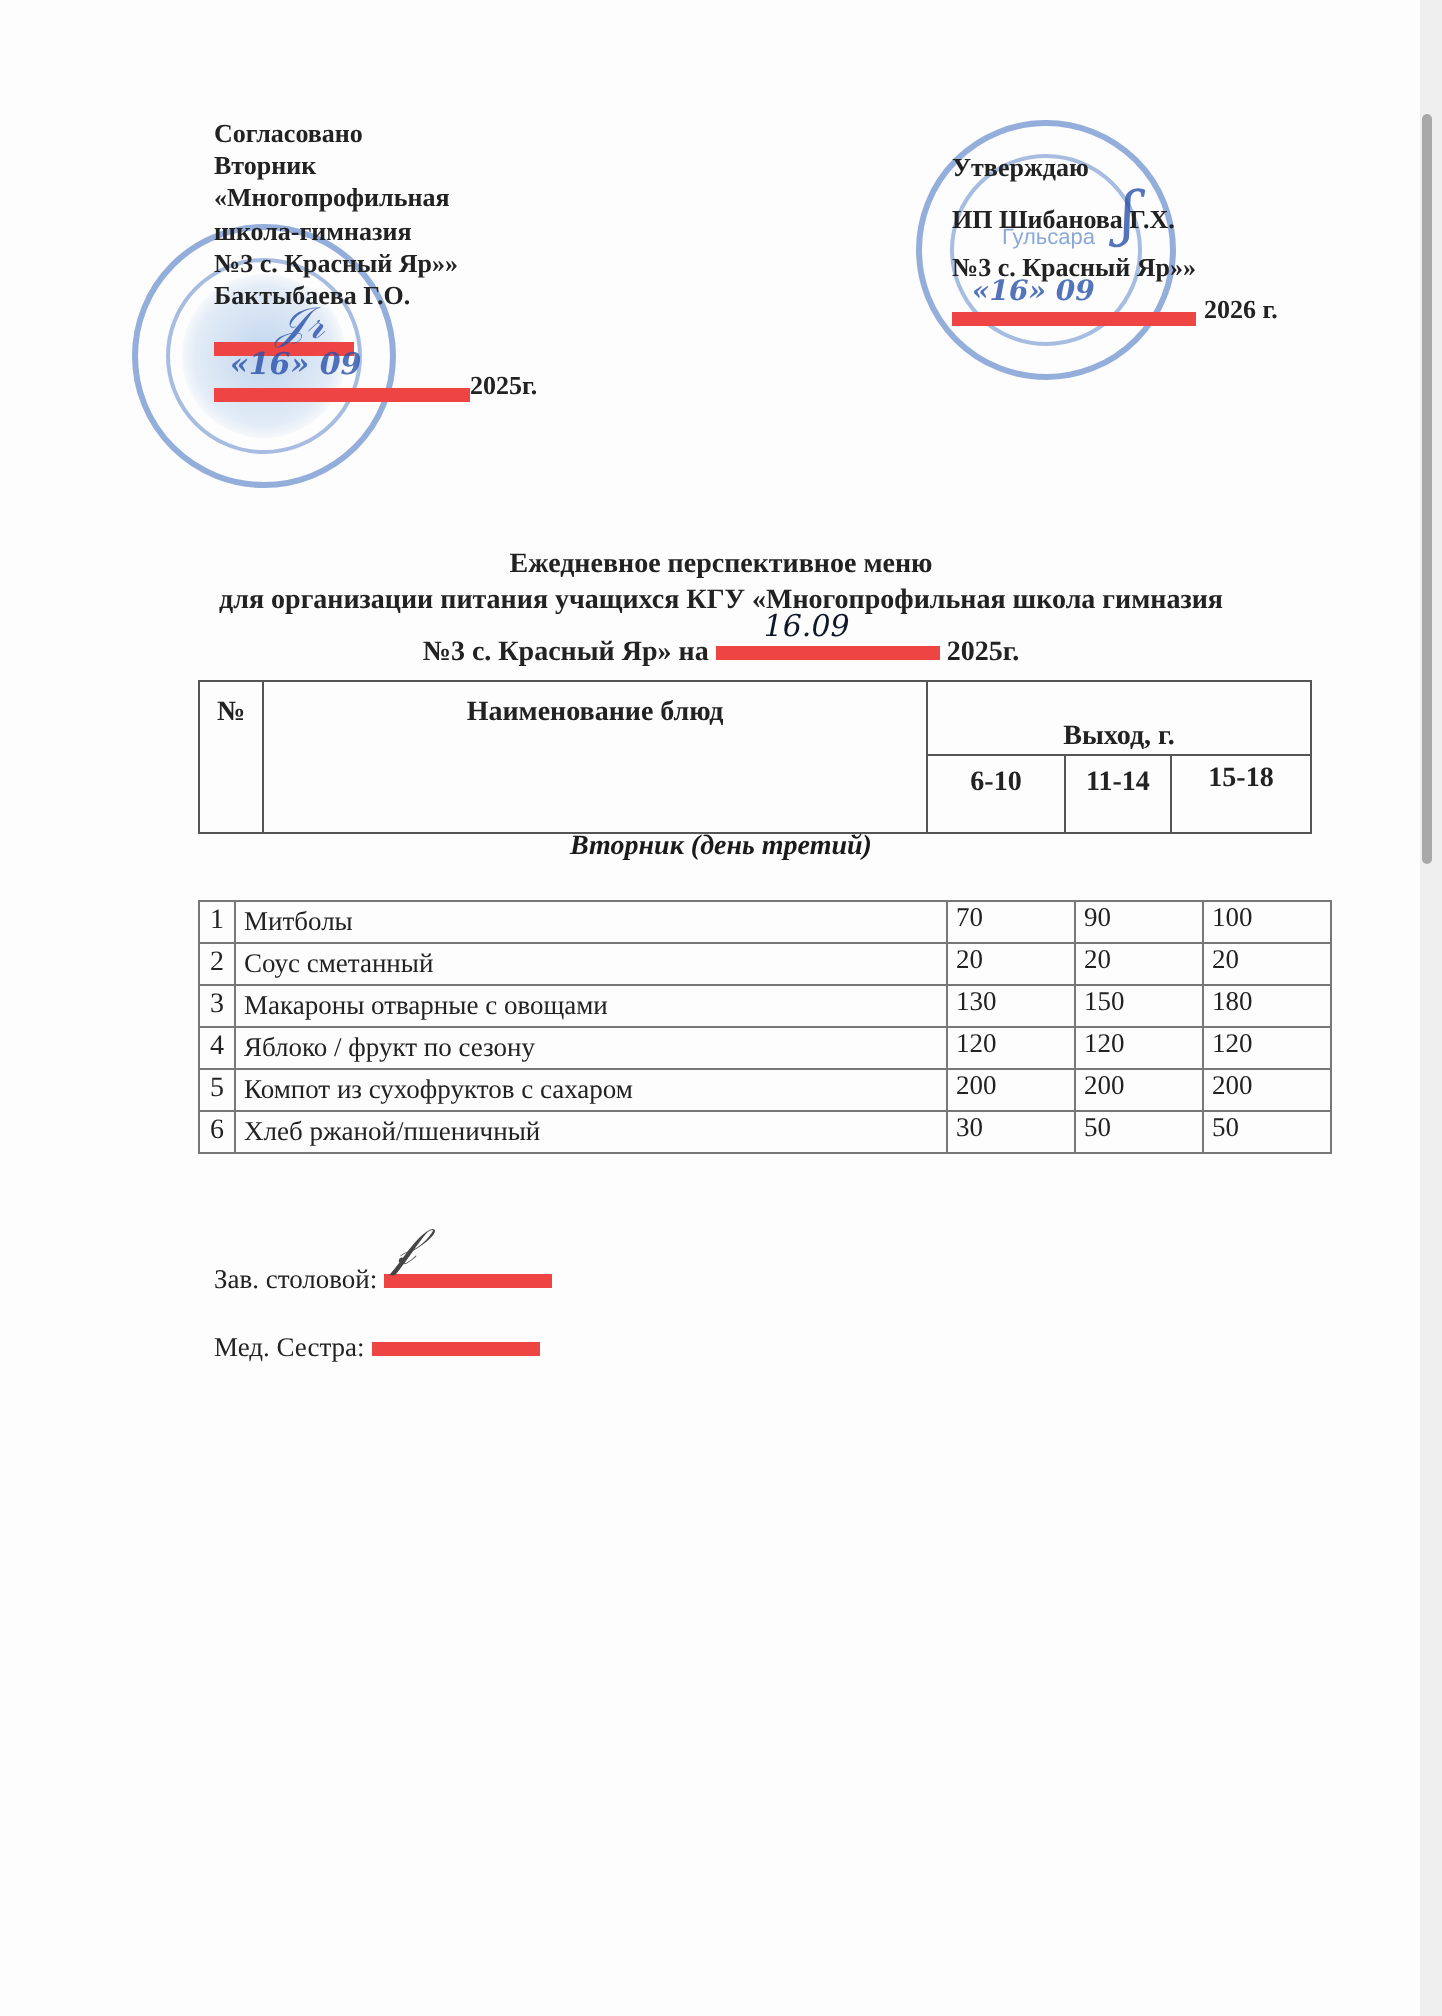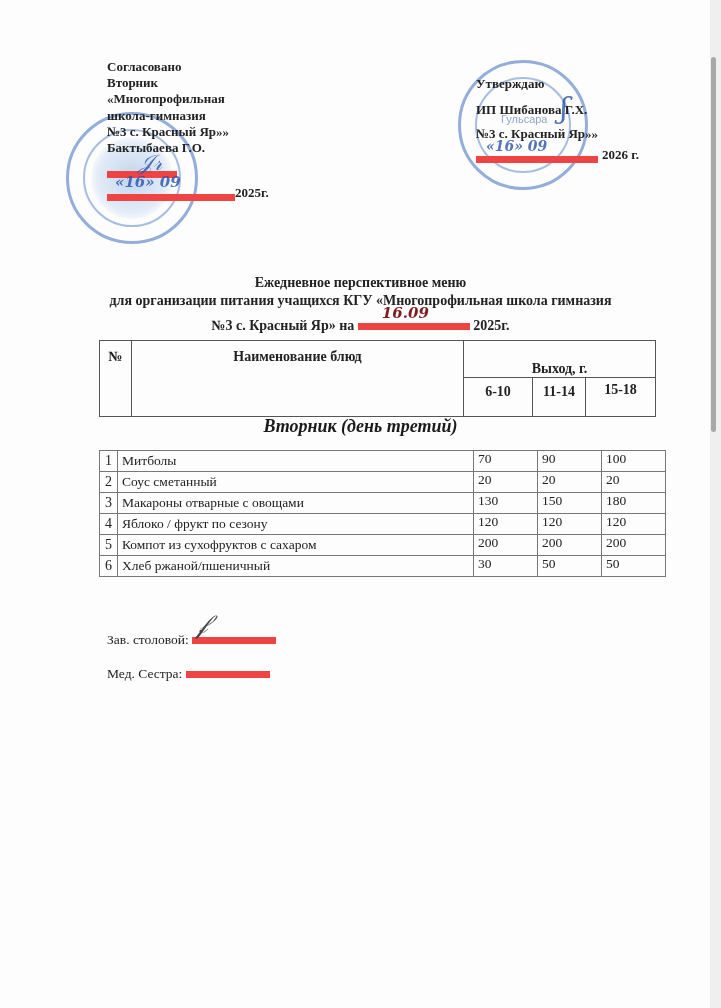--- a/index.html
+++ b/index.html
@@ -21,21 +21,21 @@
   .stamp-core { position:absolute; border-radius:50%; background:radial-gradient(circle, rgba(80,140,210,0.35) 0%, rgba(80,140,210,0.15) 60%, rgba(80,140,210,0) 75%); }
   .sig { position:absolute; color:rgba(40,80,170,0.8); font-family:"DejaVu Serif",serif; font-style:italic; }
 
   
   .title { left:0; width:721px; text-align:center; font-weight:bold; font-size:14px; line-height:17.5px; color:#222; }
 
   
   table { border-collapse:collapse; }
   .thead { left:99px; top:340px; }
   .thead td { border:1px solid #555; font-weight:bold; font-size:14px; text-align:center; padding:0; color:#222; }
-  .dayline { left:0; width:721px; text-align:center; font-style:italic; font-weight:bold; font-size:18px; top:416px; }
+  .dayline { left:0; width:721px; text-align:center; font-style:italic; font-weight:bold; font-size:14px; top:416px; }
 
   .tbody { left:99px; top:450px; }
   .tbody td { border:1px solid #777; font-size:13.5px; padding:0 4px; height:20px; color:#222; }
   .tbody td.num { text-align:center; width:11px; padding:0 3px; font-size:14px; }
   .tbody td.name { width:347px; }
   .tbody td.val { width:55px; vertical-align:top; padding-top:0; }
 
   .footer { left:107px; font-size:13.5px; color:#222; }
 
   .scroll-track { left:710px; top:0; width:11px; height:1008px; background:#efefef; }
@@ -90,21 +90,21 @@
   </div>
 </div>
 <div class="sig" style="left:560px;top:90px;font-size:30px;">ʃ</div>
 
 <div class="abs title" style="top:274px;">
   <div>Ежедневное перспективное меню</div>
   <div>для организации питания учащихся КГУ «Многопрофильная школа гимназия</div>
   <div>
     <span>№3 с. Красный Яр»  на</span>
     <span class="uline" style="width:112px;position:relative;display:inline-block;height:14px;">
-      <span class="sig" style="left:24px;top:-4px;font-size:15px;color:#7f1d1d;font-weight:bold;">16.09</span>
+      <span class="sig" style="left:24px;top:-4px;font-size:15px;color:#0f172a;font-weight:normal;">16.09</span>
     </span>
     <span>2025г.</span>
   </div>
 </div>
 
 <table class="abs thead">
   <tbody>
       <tr style="height:33px;">
     <td rowspan="2" style="width:31px;vertical-align:top;padding-top:8px;">№</td>
     <td rowspan="2" style="width:331px;vertical-align:top;padding-top:8px;">Наименование блюд</td>

